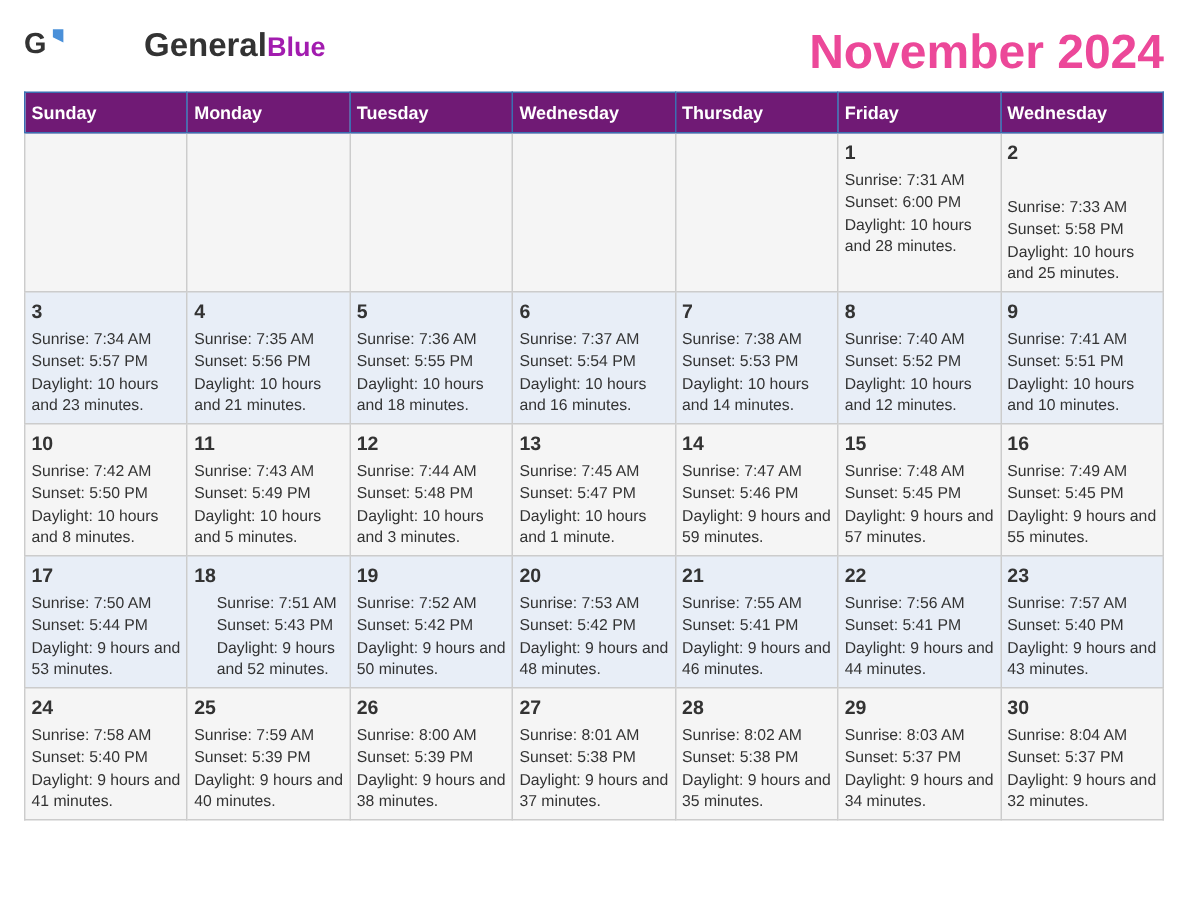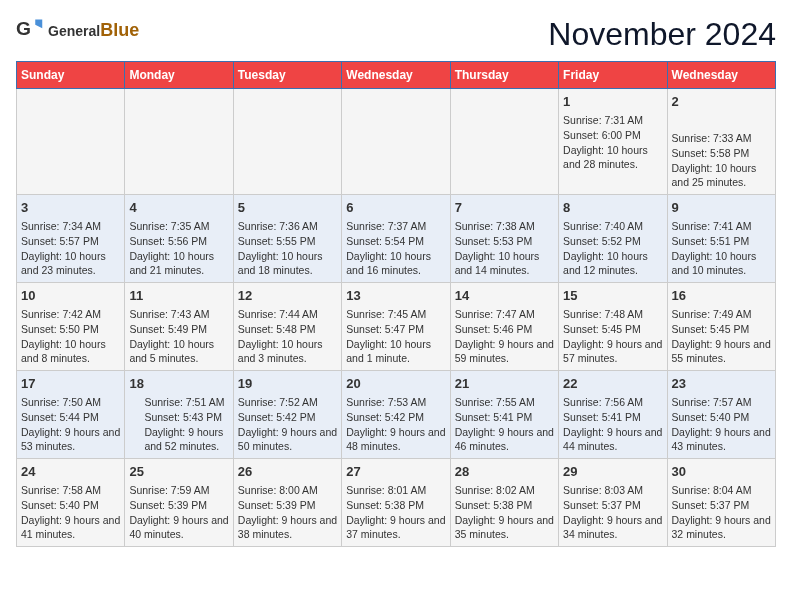--- a/index.html
+++ b/index.html
@@ -15,52 +15,53 @@
       justify-content: space-between;
       align-items: flex-start;
       margin-bottom: 8px;
     }
     .logo {
       display: flex;
       align-items: center;
       gap: 4px;
     }
     .logo-text-general {
-      font-size: 14px;
+      font-size: 22px;
       font-weight: bold;
       color: #333;
+      margin-left: 48px;
     }
     .logo-text-blue {
       font-size: 18px;
       font-weight: bold;
-      color: #a16207;
+      color: #a21caf;
     }
     .logo-icon {
       width: 28px;
       height: 28px;
     }
     .title-area {
       text-align: right;
     }
     .main-title {
       font-size: 32px;
-      font-weight: normal;
-      color: #0f172a;
+      font-weight: bold;
+      color: #ec4899;
     }
     .subtitle {
       font-size: 14px;
       color: #555;
     }
     table {
       width: 100%;
       border-collapse: collapse;
       font-size: 11px;
     }
     thead tr th {
-      background-color: #ef4444;
+      background-color: #701a75;
       color: #fff;
       padding: 6px 4px;
       text-align: left;
       font-weight: bold;
       font-size: 12px;
       border: 1px solid #3a6fb1;
     }
     tbody tr td {
       border: 1px solid #ccc;
       vertical-align: top;

